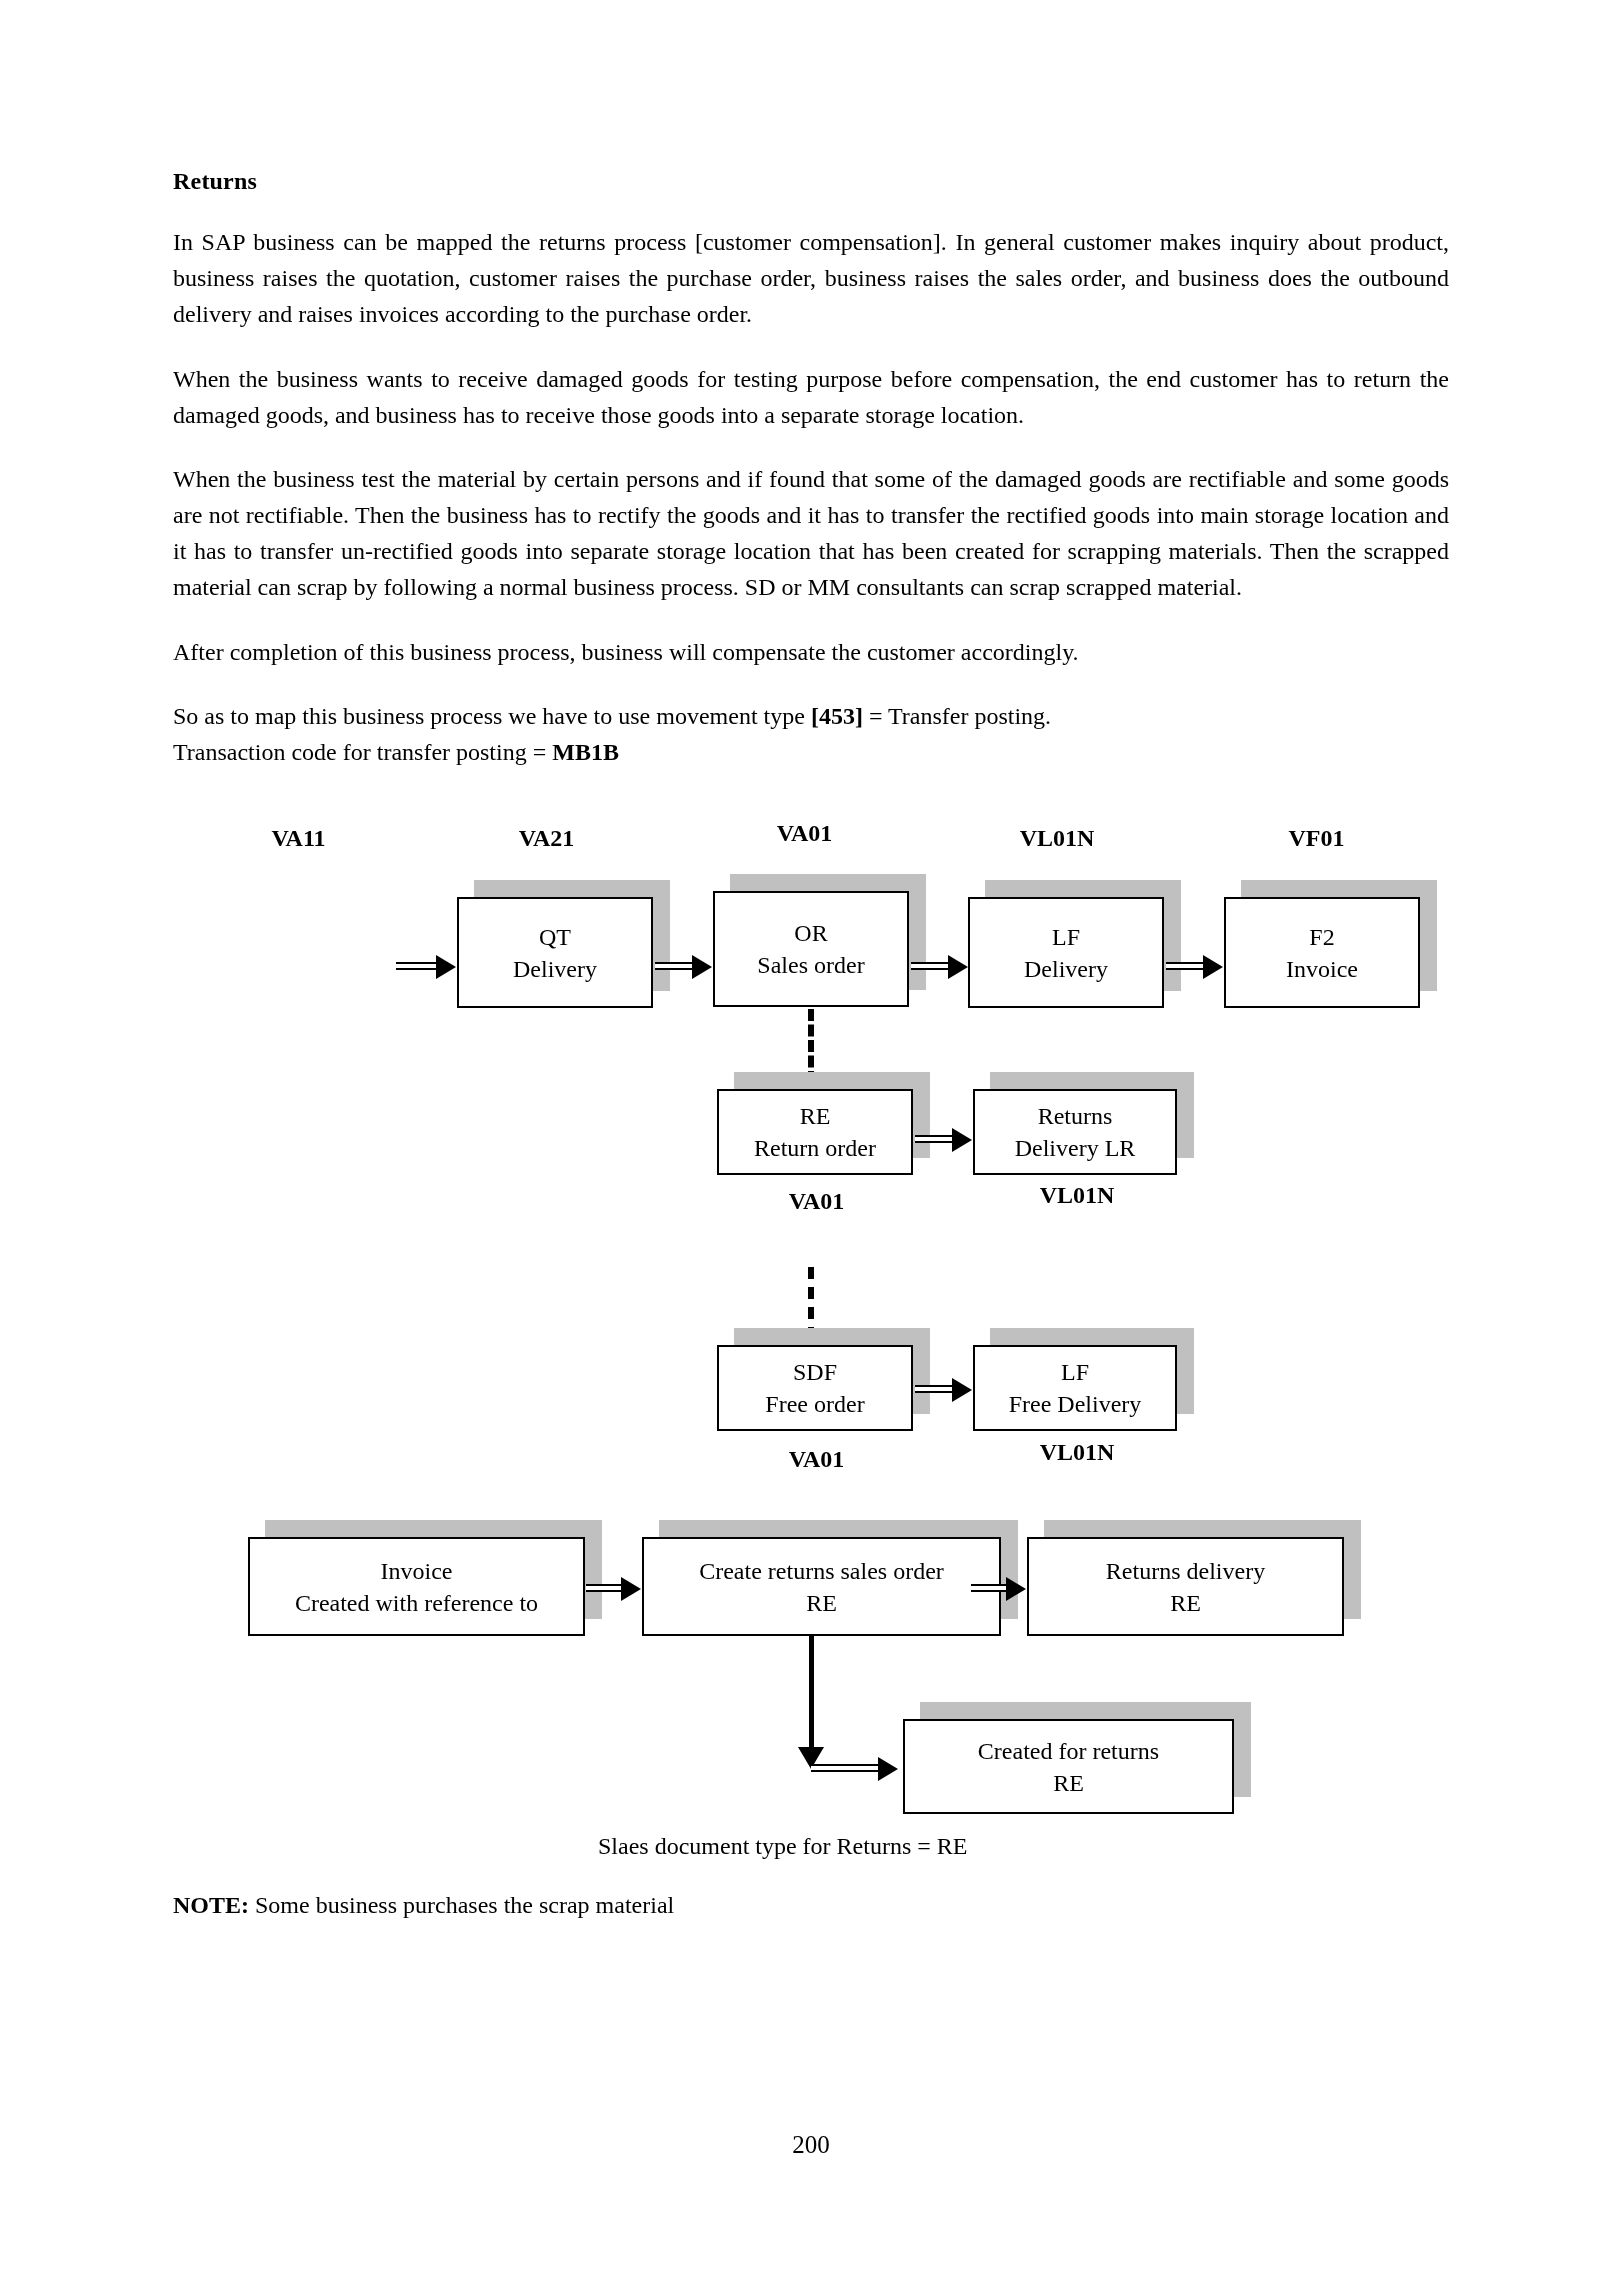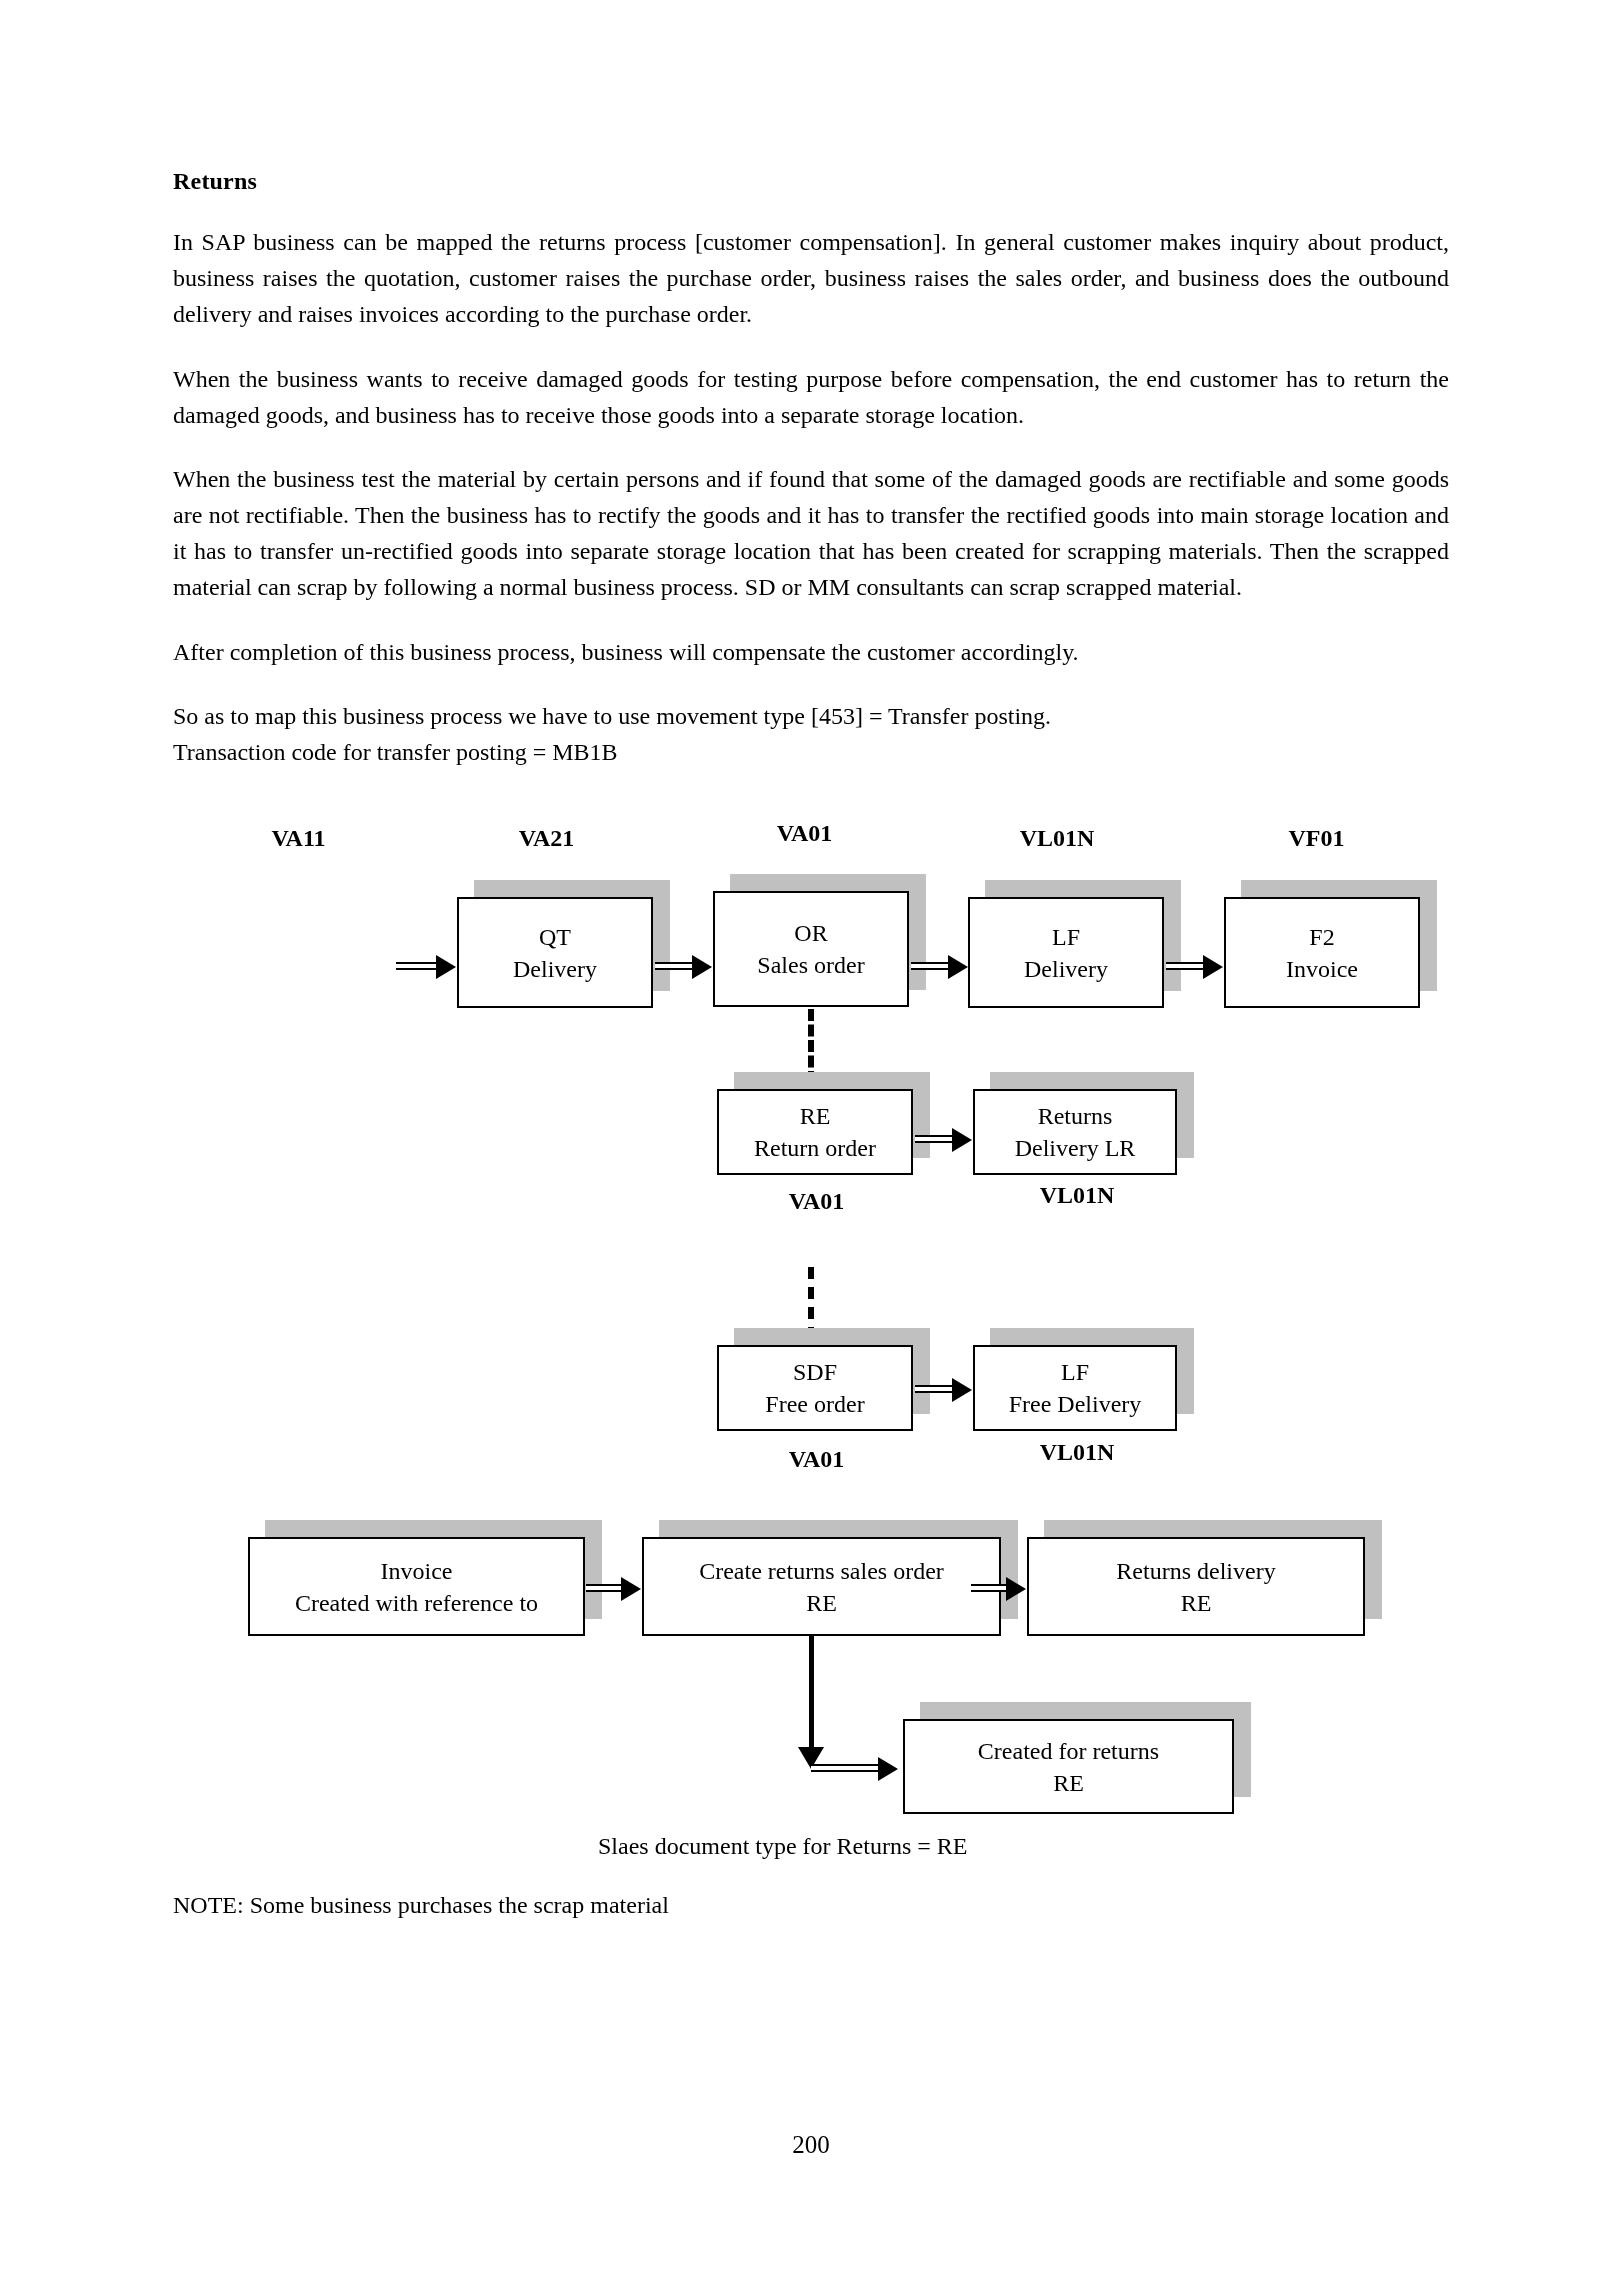--- a/index.html
+++ b/index.html
@@ -48,21 +48,21 @@
     hyphens: none;
   }
 
   p.noindent-left {
     margin: 0;
     font-size: 24px;
     line-height: 36px;
     text-align: left;
   }
 
-  .b { font-weight: normal; }
+  .b { font-weight: bold; }
 
   
   .diagram {
     position: absolute;
     left: 0;
     top: 808px;
     width: 1622px;
     height: 1053px;
   }
 
@@ -356,21 +356,21 @@
     </div>
 
     <div class="nodewrap" style="left:642px; top:729px; width:359px; height:99px;">
       <div class="shadow"></div>
       <div class="boxnode">
         <span class="ln">Create returns sales order</span>
         <span class="ln">RE</span>
       </div>
     </div>
 
-    <div class="nodewrap" style="left:1027px; top:729px; width:317px; height:99px;padding-left:21px;">
+    <div class="nodewrap" style="left:1027px; top:729px; width:317px; height:99px;">
       <div class="shadow"></div>
       <div class="boxnode">
         <span class="ln">Returns delivery</span>
         <span class="ln">RE</span>
       </div>
     </div>
 
     <div class="arrow-h" style="left:586px; top:774px; width:55px;">
       <div class="stem"></div>
       <div class="head"></div>

